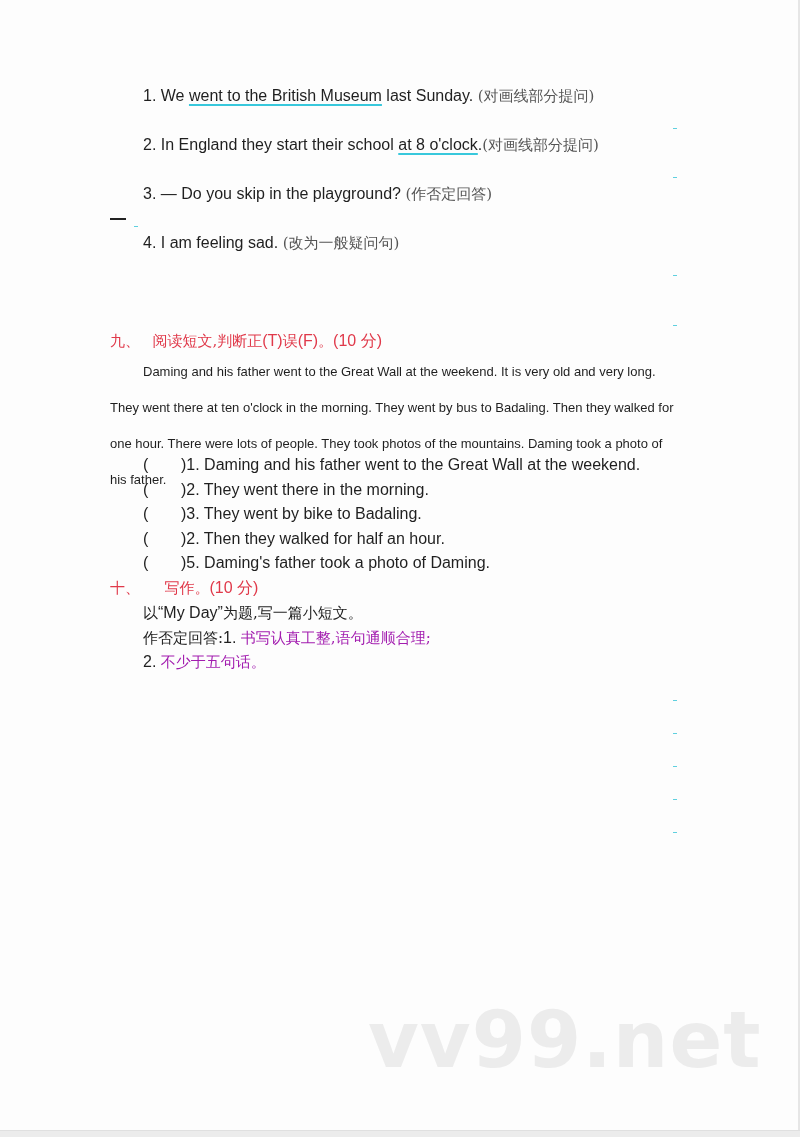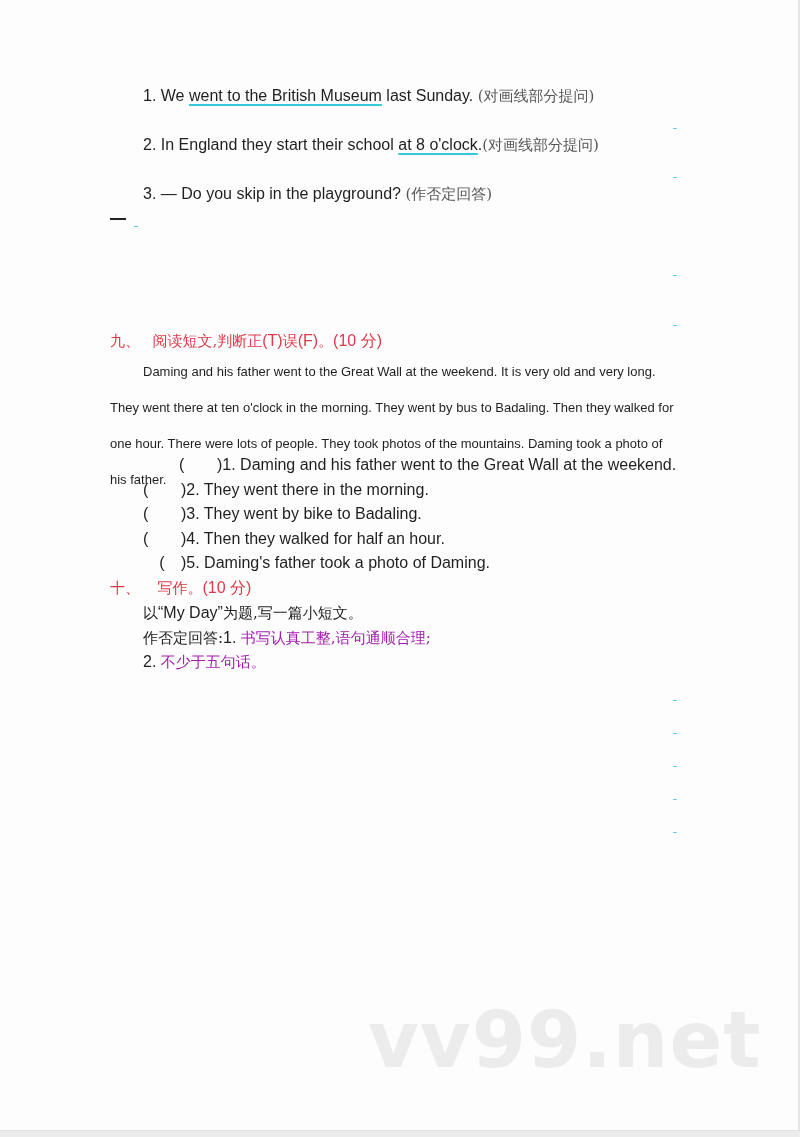--- a/index.html
+++ b/index.html
@@ -40,50 +40,53 @@
   <div class="line" style="left:143px; top:135px;">
     <span>2. </span><span>In England they start their school </span><span class="ul">at 8 o'clock</span><span>.</span><span class="cn">(对画线部分提问)</span>
   </div>
 
   <div class="line" style="left:143px; top:184px;">
     <span>3. </span><span>— Do you skip in the playground? </span><span class="cn">(作否定回答)</span>
   </div>
 
   <div class="dash"></div>
 
+  <div class="line" style="left:143px; top:233px;">
+    <span>4. </span><span>I am feeling sad. </span><span class="cn">(改为一般疑问句)</span>
+  </div>
 
 
   <div class="line red" style="left:110px; top:331px;">
     <span class="cn">九、</span>
     <span class="cn" style="margin-left:8px;">阅读短文,判断正</span><span>(T)</span><span class="cn">误</span><span>(F)</span><span class="cn">。</span><span>(10 分)</span>
   </div>
 
   <div class="para" style="top:354px;">
     <span class="indent"></span><span>Daming and his father went to the Great Wall at the weekend. It is very old and very long. They went there at ten o'clock in the morning. They went by bus to Badaling. Then they walked for one hour. There were lots of people. They took photos of the mountains. Daming took a photo of his father.</span>
   </div>
 
-  <div class="line" style="left:143px; top:455px;margin-left:36px;">
+  <div class="line" style="left:143px; top:455px;">
     <span class="paren">(</span><span>)</span><span>1. Daming and his father went to the Great Wall at the weekend.</span>
   </div>
   <div class="line" style="left:143px; top:480px;">
     <span class="paren">(</span><span>)</span><span>2. They went there in the morning.</span>
   </div>
   <div class="line" style="left:143px; top:504px;">
     <span class="paren">(</span><span>)</span><span>3. They went by bike to Badaling.</span>
   </div>
   <div class="line" style="left:143px; top:529px;">
-    <span class="paren">(</span><span>)</span><span>4. Then they walked for half an hour.</span>
+    <span class="paren">(</span><span>)</span><span>2. Then they walked for half an hour.</span>
   </div>
-  <div class="line" style="left:143px; top:553px;text-align:center;">
+  <div class="line" style="left:143px; top:553px;">
     <span class="paren">(</span><span>)</span><span>5. Daming's father took a photo of Daming.</span>
   </div>
 
   <div class="line red" style="left:110px; top:578px;">
     <span class="cn">十、</span>
-    <span class="cn" style="margin-left:13px;">写作。</span><span>(10 分)</span>
+    <span class="cn" style="margin-left:20px;">写作。</span><span>(10 分)</span>
   </div>
 
   <div class="line" style="left:143px; top:603px;">
     <span class="cn" style="color:#222;">以</span><span>“My Day”</span><span class="cn" style="color:#222;margin-top:24px;">为题,写一篇小短文。</span>
   </div>
 
   <div class="line" style="left:143px; top:628px;">
     <span class="cn" style="color:#222;">作否定回答:</span><span>1. </span><span class="cn" style="color:#a21caf;">书写认真工整,语句通顺合理;</span>
   </div>
 

